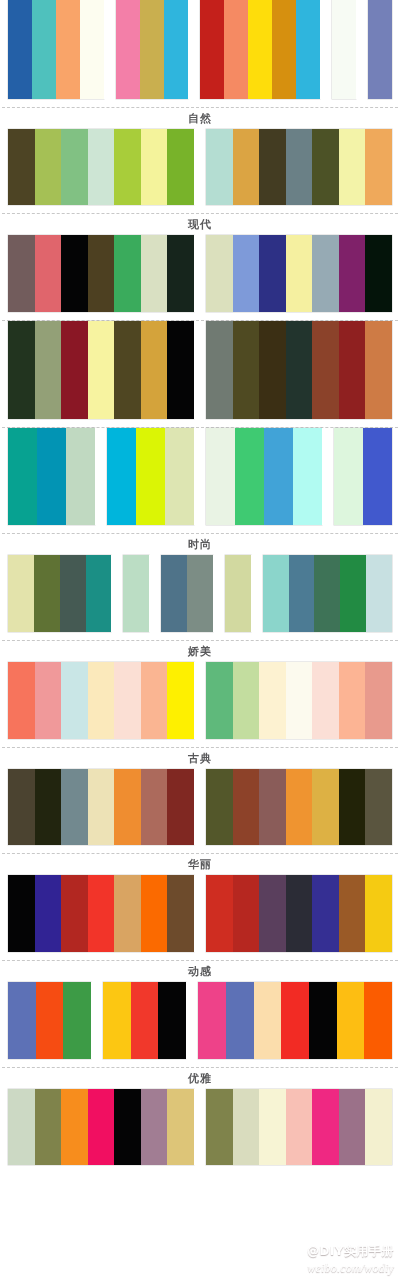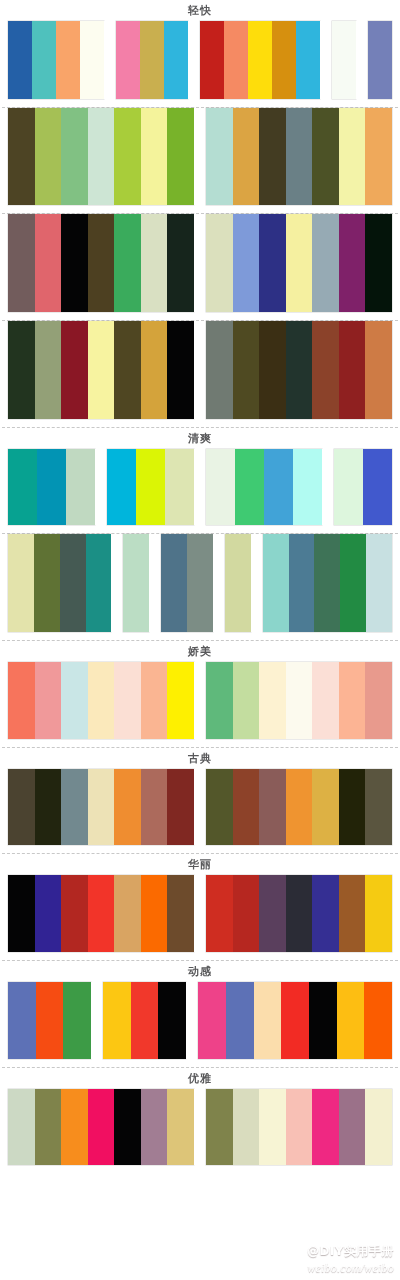--- a/index.html
+++ b/index.html
@@ -104,21 +104,20 @@
     font-family: "Liberation Serif", "DejaVu Serif", serif;
     margin-top: 1px;
     letter-spacing: 0.2px;
   }
 </style>
 </head>
 <body>
 
 <div id="board">
     <div class="palette-row" style="height: 106.667px;">
-      <div class="row-title">轻快</div>
       <div class="row-strip" style="padding-bottom: 8px;">
         <div class="group">
           <div class="swatch" title="#2460a7" style="width: 24px; background: rgb(36, 96, 167);"></div>
           <div class="swatch" title="#4fc1bd" style="width: 24px; background: rgb(79, 193, 189);"></div>
           <div class="swatch" title="#f9a469" style="width: 24px; background: rgb(249, 164, 105);"></div>
           <div class="swatch" title="#fdfdf0" style="width: 24px; background: rgb(253, 253, 240);"></div>
         </div>
         <div class="spacer" style="width: 12px;"></div>
         <div class="group">
           <div class="swatch" title="#f37fa8" style="width: 24px; background: rgb(243, 127, 168);"></div>
@@ -138,20 +137,21 @@
           <div class="swatch" title="#f7fbf4" style="width: 24px; background: rgb(247, 251, 244);"></div>
         </div>
         <div class="spacer" style="width: 12px;"></div>
         <div class="group">
           <div class="swatch" title="#7480b8" style="width: 24px; background: rgb(116, 128, 184);"></div>
         </div>
       </div>
     </div>
     <div class="palette-row" style="height: 106.667px;">
       <div class="row-sep"></div>
+      <div class="row-title">自然</div>
       <div class="row-strip" style="padding-bottom: 8px;">
         <div class="group">
           <div class="swatch" title="#4d4424" style="width: 26.5714px; background: rgb(77, 68, 36);"></div>
           <div class="swatch" title="#a5c055" style="width: 26.5714px; background: rgb(165, 192, 85);"></div>
           <div class="swatch" title="#81c183" style="width: 26.5714px; background: rgb(129, 193, 131);"></div>
           <div class="swatch" title="#cde5d4" style="width: 26.5714px; background: rgb(205, 229, 212);"></div>
           <div class="swatch" title="#a8cd3a" style="width: 26.5714px; background: rgb(168, 205, 58);"></div>
           <div class="swatch" title="#f4f39b" style="width: 26.5714px; background: rgb(244, 243, 155);"></div>
           <div class="swatch" title="#78b32a" style="width: 26.5714px; background: rgb(120, 179, 42);"></div>
         </div>
@@ -162,20 +162,21 @@
           <div class="swatch" title="#433c22" style="width: 26.5714px; background: rgb(67, 60, 34);"></div>
           <div class="swatch" title="#6a8086" style="width: 26.5714px; background: rgb(106, 128, 134);"></div>
           <div class="swatch" title="#4c5226" style="width: 26.5714px; background: rgb(76, 82, 38);"></div>
           <div class="swatch" title="#f3f3a8" style="width: 26.5714px; background: rgb(243, 243, 168);"></div>
           <div class="swatch" title="#efa95b" style="width: 26.5714px; background: rgb(239, 169, 91);"></div>
         </div>
       </div>
     </div>
     <div class="palette-row" style="height: 106.667px;">
       <div class="row-sep"></div>
+      <div class="row-title">现代</div>
       <div class="row-strip" style="padding-bottom: 8px;">
         <div class="group">
           <div class="swatch" title="#725c5c" style="width: 26.5714px; background: rgb(114, 92, 92);"></div>
           <div class="swatch" title="#e0656c" style="width: 26.5714px; background: rgb(224, 101, 108);"></div>
           <div class="swatch" title="#040405" style="width: 26.5714px; background: rgb(4, 4, 5);"></div>
           <div class="swatch" title="#4d4021" style="width: 26.5714px; background: rgb(77, 64, 33);"></div>
           <div class="swatch" title="#3aab5c" style="width: 26.5714px; background: rgb(58, 171, 92);"></div>
           <div class="swatch" title="#d9e0c2" style="width: 26.5714px; background: rgb(217, 224, 194);"></div>
           <div class="swatch" title="#16251c" style="width: 26.5714px; background: rgb(22, 37, 28);"></div>
         </div>
@@ -210,21 +211,20 @@
           <div class="swatch" title="#3b2f14" style="width: 26.5714px; background: rgb(59, 47, 20);"></div>
           <div class="swatch" title="#22342d" style="width: 26.5714px; background: rgb(34, 52, 45);"></div>
           <div class="swatch" title="#8b422a" style="width: 26.5714px; background: rgb(139, 66, 42);"></div>
           <div class="swatch" title="#8f2020" style="width: 26.5714px; background: rgb(143, 32, 32);"></div>
           <div class="swatch" title="#ce7b45" style="width: 26.5714px; background: rgb(206, 123, 69);"></div>
         </div>
       </div>
     </div>
     <div class="palette-row" style="height: 106.667px;">
       <div class="row-sep"></div>
-      <div class="row-title">清爽</div>
       <div class="row-strip" style="padding-bottom: 8px;">
         <div class="group">
           <div class="swatch" title="#07a291" style="width: 29px; background: rgb(7, 162, 145);"></div>
           <div class="swatch" title="#0294b4" style="width: 29px; background: rgb(2, 148, 180);"></div>
           <div class="swatch" title="#c0d9c1" style="width: 29px; background: rgb(192, 217, 193);"></div>
         </div>
         <div class="spacer" style="width: 12px;"></div>
         <div class="group">
           <div class="swatch" title="#00b5dc" style="width: 29px; background: rgb(0, 181, 220);"></div>
           <div class="swatch" title="#dbf505" style="width: 29px; background: rgb(219, 245, 5);"></div>
@@ -239,20 +239,21 @@
         </div>
         <div class="spacer" style="width: 12px;"></div>
         <div class="group">
           <div class="swatch" title="#ddf6dd" style="width: 29px; background: rgb(221, 246, 221);"></div>
           <div class="swatch" title="#4159cd" style="width: 29px; background: rgb(65, 89, 205);"></div>
         </div>
       </div>
     </div>
     <div class="palette-row" style="height: 106.667px;">
       <div class="row-sep"></div>
+      <div class="row-title">时尚</div>
       <div class="row-strip" style="padding-bottom: 8px;">
         <div class="group">
           <div class="swatch" title="#e3e3ab" style="width: 25.8462px; background: rgb(227, 227, 171);"></div>
           <div class="swatch" title="#5f7234" style="width: 25.8462px; background: rgb(95, 114, 52);"></div>
           <div class="swatch" title="#455a53" style="width: 25.8462px; background: rgb(69, 90, 83);"></div>
           <div class="swatch" title="#1b8f85" style="width: 25.8462px; background: rgb(27, 143, 133);"></div>
         </div>
         <div class="spacer" style="width: 12px;"></div>
         <div class="group">
           <div class="swatch" title="#bbddc4" style="width: 25.8462px; background: rgb(187, 221, 196);"></div>
@@ -408,14 +409,14 @@
 <div id="watermark">
   <div class="wm-line1">
     <svg class="wm-eye" viewBox="0 0 44 34" aria-hidden="true">
       <ellipse cx="17" cy="21" rx="16" ry="11.5" fill="none" stroke="#ffffff" stroke-width="2.4" opacity="0.95"></ellipse>
       <ellipse cx="17" cy="21" rx="7.5" ry="5" fill="none" stroke="#ffffff" stroke-width="2" opacity="0.95"></ellipse>
       <path d="M29 3 A13 13 0 0 1 41 14" fill="none" stroke="#ffffff" stroke-width="2.6" stroke-linecap="round" opacity="0.95"></path>
       <path d="M30 9 A7.5 7.5 0 0 1 36 15" fill="none" stroke="#ffffff" stroke-width="2.4" stroke-linecap="round" opacity="0.95"></path>
     </svg>
     <span class="wm-handle">@DIY实用手册</span>
   </div>
-  <div class="wm-url">weibo.com/weibo</div>
+  <div class="wm-url">weibo.com/wodiy</div>
 </div>
 
 </body></html>

